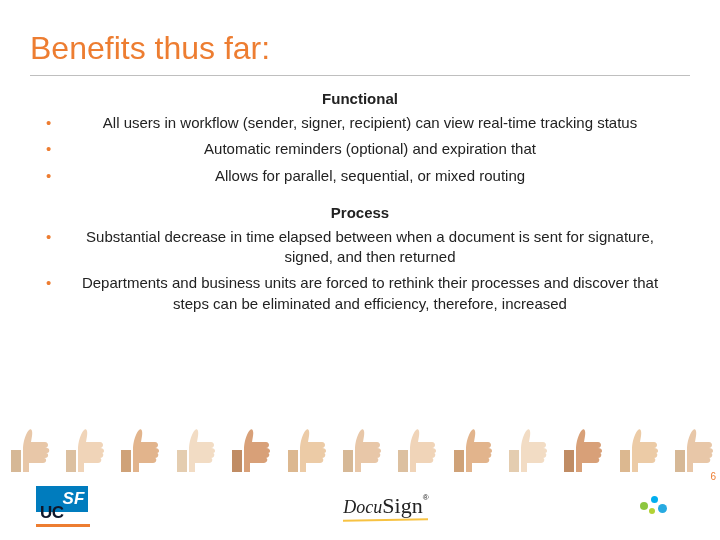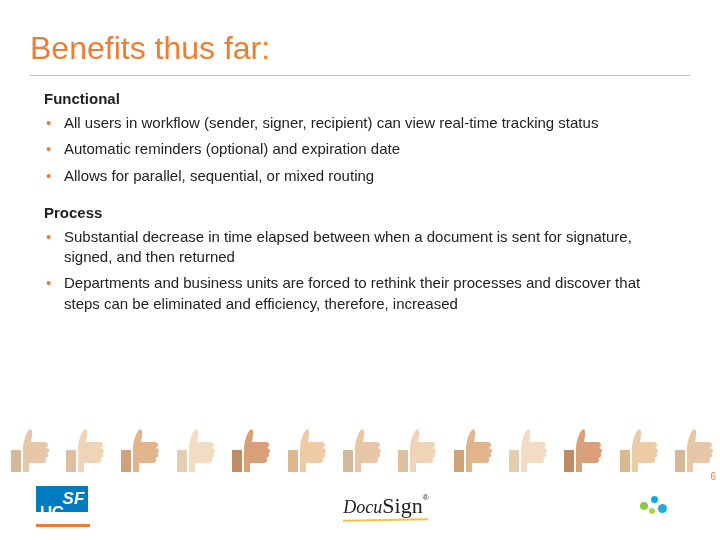--- a/index.html
+++ b/index.html
@@ -23,20 +23,21 @@
     padding: 30px 16px 8px 30px;
   }
   .title-rule {
     border: none;
     border-top: 1px solid #bfbfbf;
     margin: 0 30px 14px 30px;
   }
   .content {
     padding: 0 44px;
     color: #222;
+    text-align: center;
   }
   .section-head {
     font-weight: 700;
     font-size: 15px;
     margin-bottom: 6px;
   }
   ul.bul {
     list-style: none;
     margin: 0 0 18px 0;
   }
@@ -96,21 +97,21 @@
     padding: 0 48px 10px 36px;
   }
   .logo-ucsf {
     display: inline-flex;
     align-items: center;
     background: #007cbe;
     height: 26px;
     padding: 0 4px;
   }
   .logo-ucsf .uc {
-    color: #ffffff; font-weight: 700; font-size: 17px; letter-spacing: -0.5px; margin-top: 28px;
+    color: #0f172a; font-weight: 700; font-size: 17px; letter-spacing: -0.5px; margin-top: 28px;
   }
   .logo-ucsf .sf {
     color: #fff; font-weight: 700; font-size: 17px; font-style: italic; letter-spacing: 0px; margin-left: -1px; text-align: right;
   }
   .logo-ucsf-bar {
     width: 54px; height: 3px; background: #ed7d31; margin-top: 2px;
   }
   .ucsf-wrap { display: inline-block; }
 
   .logo-docusign {
@@ -155,21 +156,21 @@
 <div class="slide">
   <h1 class="title">Benefits thus far:</h1>
   <hr class="title-rule">
 
   <div class="content">
 
     <div class="section">
       <div class="section-head">Functional</div>
       <ul class="bul">
         <li>All users in workflow (sender, signer, recipient) can view real-time tracking status</li>
-        <li>Automatic reminders (optional) and expiration date</li>
+        <li>Automatic reminders (optional) and expiration that</li>
         <li>Allows for parallel, sequential, or mixed routing</li>
       </ul>
     </div>
 
     <div class="section section2">
       <div class="section-head">Process</div>
       <ul class="bul">
         <li>Substantial decrease in time elapsed between when a document is sent for signature, signed, and then returned</li>
         <li>Departments and business units are forced to rethink their processes and discover that steps can be eliminated and efficiency, therefore, increased</li>
       </ul>

